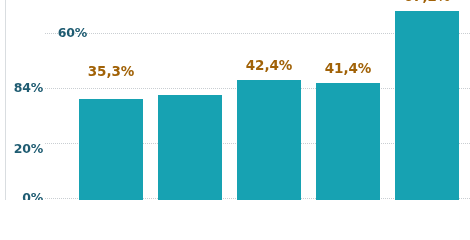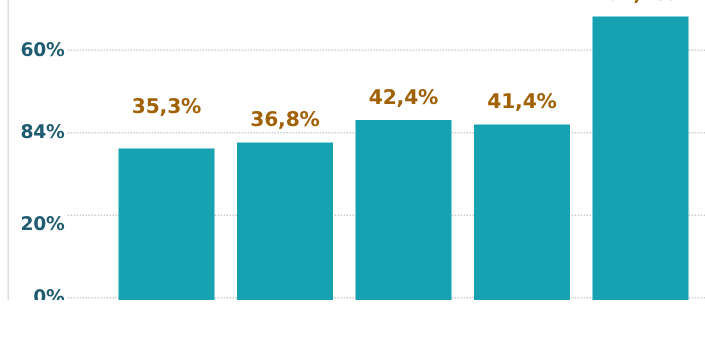--- a/index.html
+++ b/index.html
@@ -86,32 +86,31 @@
 
 <div id="chart-root">
 
   <div class="gridline" style="top:33px;"></div>
   <div class="gridline" style="top:88px;"></div>
   <div class="gridline" style="top:143px;"></div>
   <div class="gridline" style="top:198px;"></div>
 
   <div id="y-axis-line"></div>
 
-  <div class="y-tick" style="top:27px;">60%</div>
+  <div class="y-tick" style="top:27px;padding-left:44px;">60%</div>
   <div class="y-tick" style="top:82px;">84%</div>
   <div class="y-tick" style="top:143px;">20%</div>
   <div class="y-tick" style="top:192px;">0%</div>
 
   <div id="plot-area">
 
     <div class="bar" style="left:79px; width:64px; height:101px;"></div>
     <div class="bar-label" style="left:79px; width:64px; top:65px;">35,3%</div>
 
     <div class="bar" style="left:158px; width:64px; height:105px;"></div>
-    <div class="bar-label" style="left:158px; width:64px; top:74px;">36,8%</div>
 
     <div class="bar" style="left:237px; width:64px; height:120px;"></div>
     <div class="bar-label" style="left:237px; width:64px; top:59px;">42,4%</div>
 
     <div class="bar" style="left:316px; width:64px; height:117px;"></div>
     <div class="bar-label" style="left:316px; width:64px; top:62px;">41,4%</div>
 
     <div class="bar" style="left:395px; width:64px; height:189px;"></div>
     <div class="bar-label" style="left:395px; width:64px; top:-10px;">67,2%</div>
 

